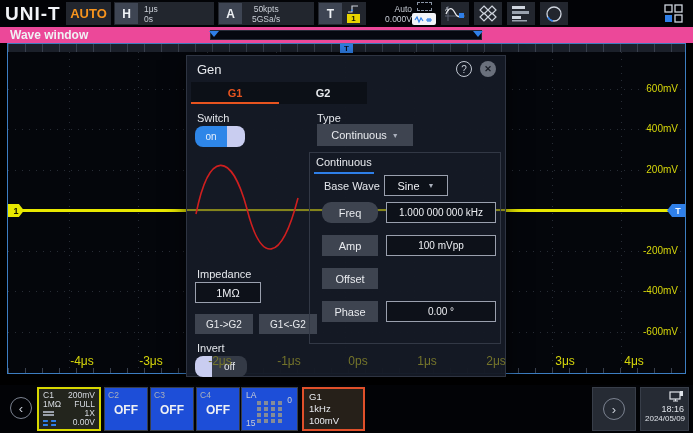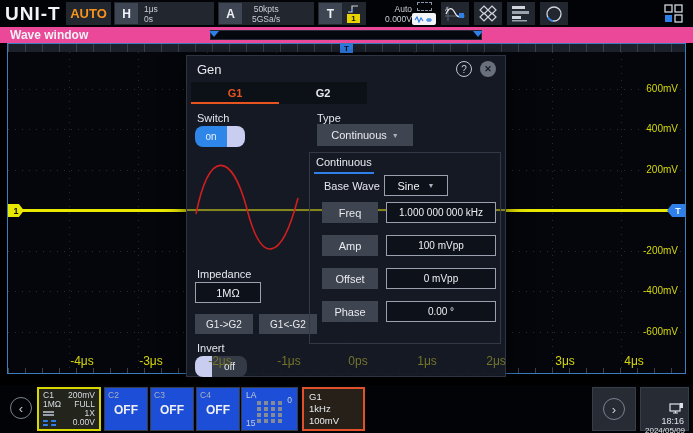--- a/index.html
+++ b/index.html
@@ -125,21 +125,21 @@
   .la-box { left:241px; width:57px; position:absolute; }
   .la-name { position:absolute; left:4px; top:2px; font-size:8.5px; color:#c9ced6; }
   .la-high { position:absolute; right:5px; top:7px; font-size:8.5px; color:#c9ced6; }
   .la-low { position:absolute; left:4px; bottom:2px; font-size:8.5px; color:#c9ced6; }
   .la-grid { position:absolute; left:15px; top:13px; }
   .la-grid div { width:26px; height:4px; margin-bottom:2px;
                  background:repeating-linear-gradient(to right,#858c98 0 4px,transparent 4px 7px); }
   .g1-box { left:302px; width:63px; background:#262019; border:2px solid #e0502a; padding:2px 5px;
             color:#e8ebf0; font-size:9.5px; line-height:12px; }
   .fwd-box { left:592px; width:44px; background:#262b34; display:flex; align-items:center; justify-content:center; }
-  .clock-box { left:640px; width:49px; background:#262b34; padding:14px 4px; text-align:right; color:#dfe3e9; }
+  .clock-box { left:640px; width:49px; background:#262b34; padding:2px 4px; text-align:right; color:#dfe3e9; }
   .clock-time { font-size:9px; margin-top:1px; }
   .clock-date { font-size:8px; }
 </style>
 </head>
 <body>
 
 <div class="stage">
 
   <div class="topbar">
     <div class="brand">UNI-T</div>
@@ -320,26 +320,25 @@
     <div class="cont-panel">
       <div class="cont-label">Continuous</div>
       <div class="cont-underline"></div>
 
       <div class="lbl" style="left:14px; top:27px;">Base Wave</div>
       <div class="boxed-val" style="left:74px; top:22px; width:64px; height:21px; gap:8px;">
         <span>Sine</span>
         <span class="dd-arrow">▼</span>
       </div>
 
-      <div class="row-lbl-btn" style="top:49px;">Freq</div>
+      <div class="row-lbl-btn" style="top:49px;border-radius:9px;">Freq</div>
       <div class="row-val" style="top:49px;">1.000 000 000 kHz</div>
       <div class="row-lbl-btn" style="top:82px;">Amp</div>
       <div class="row-val" style="top:82px;">100 mVpp</div>
       <div class="row-lbl-btn" style="top:115px;">Offset</div>
-      <div class="row-val" style="top:115px;">0 mVpp</div>
       <div class="row-lbl-btn" style="top:148px;">Phase</div>
       <div class="row-val" style="top:148px;">0.00 °</div>
     </div>
 
     <div class="lbl" style="left:10px; top:212px;">Impedance</div>
     <div class="boxed-val" style="left:8px; top:226px; width:66px; height:21px;">1MΩ</div>
 
     <div class="gray-btn" style="left:8px;  top:258px; width:58px;">G1-&gt;G2</div>
     <div class="gray-btn" style="left:72px; top:258px; width:58px;">G1&lt;-G2</div>
 

